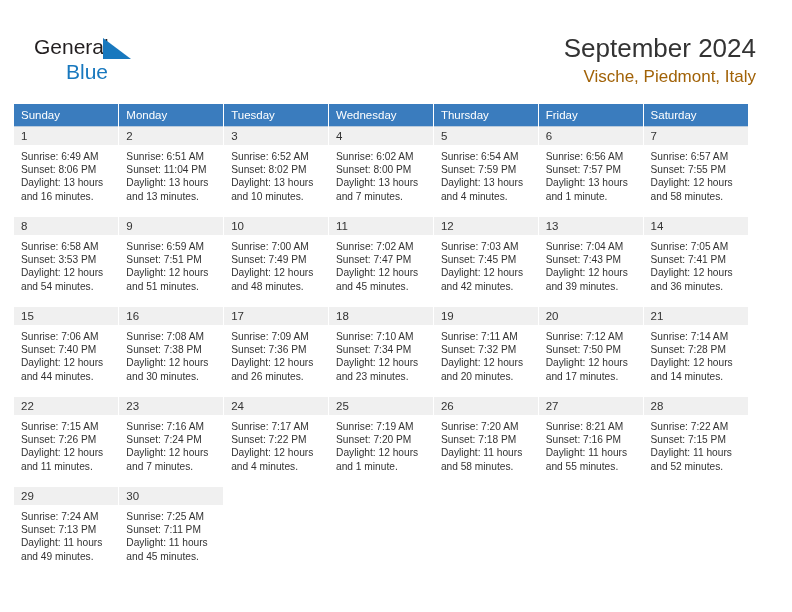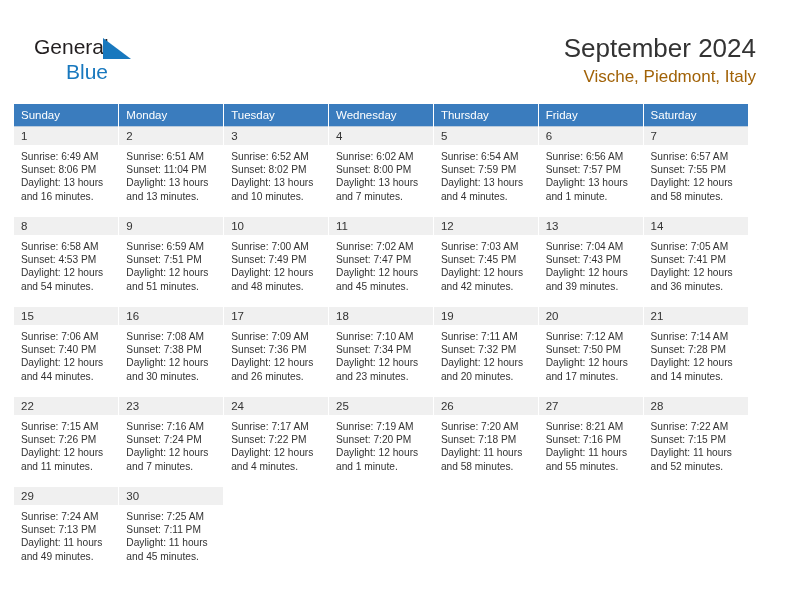--- a/index.html
+++ b/index.html
@@ -257,21 +257,21 @@
                 <div class="line">Daylight: 12 hours</div>
                 <div class="line">and 58 minutes.</div>
               </div>
             </td>
           </tr>
           <tr class="week">
             <td class="daycell">
               <div class="daynum-band">8</div>
               <div class="day-body">
                 <div class="line">Sunrise: 6:58 AM</div>
-                <div class="line">Sunset: 4:53 PM</div>
+                <div class="line">Sunset: 3:53 PM</div>
                 <div class="line">Daylight: 12 hours</div>
                 <div class="line">and 54 minutes.</div>
               </div>
             </td>
             <td class="daycell">
               <div class="daynum-band">9</div>
               <div class="day-body">
                 <div class="line">Sunrise: 6:59 AM</div>
                 <div class="line">Sunset: 7:51 PM</div>
                 <div class="line">Daylight: 12 hours</div>

